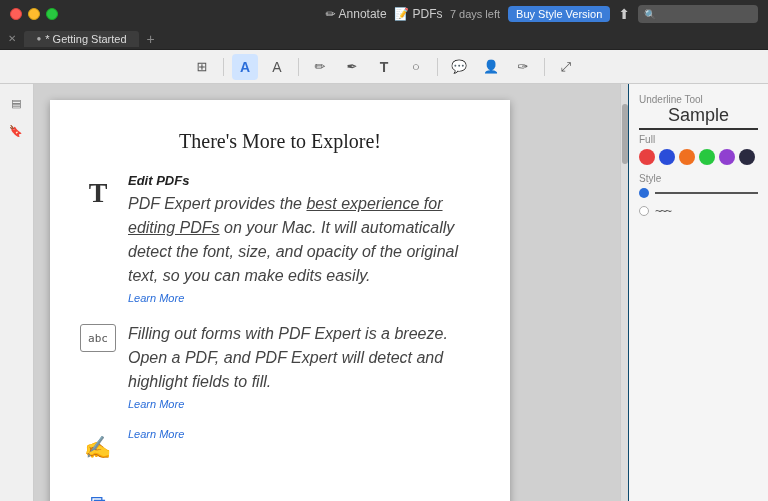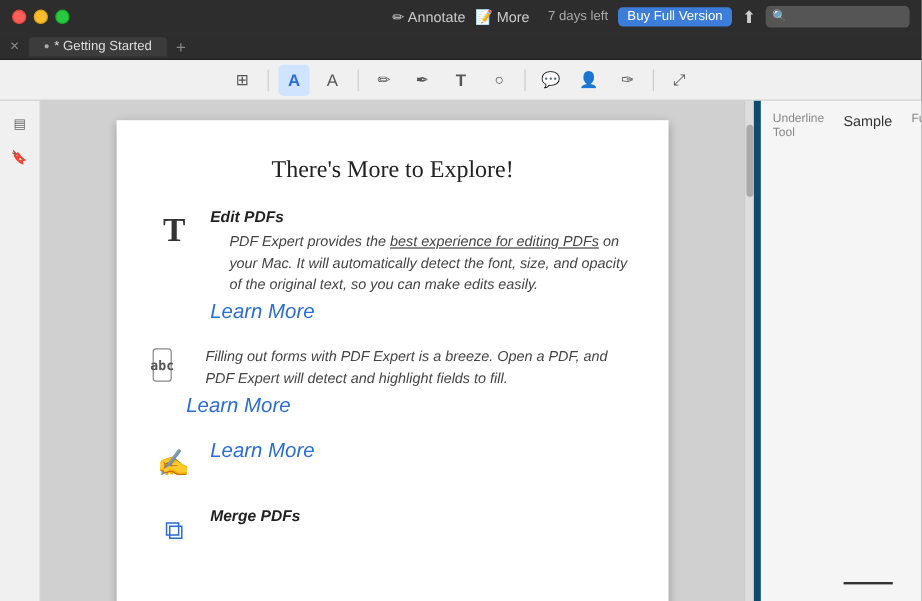--- a/index.html
+++ b/index.html
@@ -183,21 +183,20 @@
       font-size: 11px;
       color: #666;
       cursor: pointer;
     }
 
     
     .content-area {
       flex: 1;
       display: flex;
       align-items: flex-start;
-      justify-content: center;
       padding: 16px;
       overflow-y: auto;
       background: #d0d0d0;
     }
 
     
     .pdf-doc {
       background: white;
       width: 460px;
       min-height: 420px;
@@ -232,53 +231,52 @@
       margin-top: 2px;
     }
     .feature-content { flex: 1; font-style: italic; }
     .feature-title {
       font-size: 13px;
       font-weight: 600;
       color: #222;
       margin-bottom: 4px;
     }
     .feature-desc {
-      font-size: 12px;
+      font-size: 16px;
       color: #444;
       line-height: 1.5;
       margin-bottom: 4px;
-      margin-left: 16px;
     }
     .feature-desc .underline {
       text-decoration: underline;
     }
     .learn-more {
-      font-size: 17px;
+      font-size: 11px;
       color: #2a6dd9;
       cursor: pointer;
     }
 
     
     .right-panel {
       width: 140px;
       background: #f5f5f5;
-      border-left: 6px solid #0c4a6e;
+      border-left: 1px solid #0c4a6e;
       padding: 10px;
       display: flex;
-      flex-direction: row;
-      gap: 16px;
+      flex-direction: column;
+      gap: 0;
     }
     .panel-title {
       font-size: 10px;
       color: #888;
       text-align: left;
     }
     .panel-sample {
       text-align: center;
-      font-size: 12px;
+      font-size: 18px;
       color: #333;
       font-weight: 500;
       border-bottom: 2px solid #333;
       padding-bottom: 2px;
       margin-bottom: 4px;
     }
     .panel-section-label {
       font-size: 10px;
       color: #888;
       margin-bottom: 4px;
@@ -356,27 +354,27 @@
     <div class="traffic-light tl-green"></div>
   </div>
   <div class="title-bar-center">
     <div class="title-bar-actions">
       <div class="title-bar-action">
         <span>✏</span>
         <span>Annotate</span>
       </div>
       <div class="title-bar-action">
         <span>📝</span>
-        <span>More</span>
+        <span>PDFs</span>
       </div>
     </div>
   </div>
   <div class="title-bar-right">
     <span class="days-left">7 days left</span>
-    <button class="buy-btn">Buy Full Version</button>
+    <button class="buy-btn">Buy Style Version</button>
     <span class="upload-icon">⬆</span>
     <div class="search-bar">
       <span>🔍</span>
     </div>
   </div>
 </div>
 
 <div class="tab-bar">
   <span class="close-x">✕</span>
   <div class="tab">
@@ -419,38 +417,37 @@
       <div class="feature-section">
         <div class="feature-icon" style="font-size:28px; font-family:Georgia,serif; font-weight:bold; color:#333;">T</div>
         <div class="feature-content">
           <div class="feature-title">Edit PDFs</div>
           <div class="feature-desc">PDF Expert provides the <span class="underline">best experience for editing PDFs</span> on your Mac. It will automatically detect the font, size, and opacity of the original text, so you can make edits easily.</div>
           <div class="learn-more">Learn More</div>
         </div>
       </div>
 
       <div class="feature-section">
-        <div class="feature-icon" style="font-size:11px; border:1.5px solid #888; border-radius:3px; width:16px; height:28px; color:#555; font-family:monospace;font-weight:bold;">abc</div>
+        <div class="feature-icon" style="font-size:11px; border:1.5px solid #888; border-radius:3px; width:36px; height:28px; color:#555; font-family:monospace;">abc</div>
         <div class="feature-content">
           <div class="feature-desc">Filling out forms with PDF Expert is a breeze. Open a PDF, and PDF Expert will detect and highlight fields to fill.</div>
           <div class="learn-more">Learn More</div>
         </div>
       </div>
 
       <div class="feature-section">
         <div class="feature-icon" style="font-size:22px;">✍</div>
         <div class="feature-content">
           <div class="learn-more">Learn More</div>
         </div>
       </div>
 
       <div class="feature-section">
         <div class="feature-icon" style="font-size:22px; color:#2a6dd9;">⧉</div>
         <div class="feature-content">
-          <div class="feature-title">Merge PDFs</div>
 
         </div>
       </div>
 
     </div>
   </div>
 
   <div class="scrollbar">
     <div class="scrollbar-thumb"></div>
   </div>
@@ -462,21 +459,21 @@
     </div>
     <div class="panel-section-label">Full</div>
     <div class="color-swatches">
       <div class="swatch" style="background:#e84040;"></div>
       <div class="swatch" style="background:#2a4dd9;"></div>
       <div class="swatch" style="background:#f07020;"></div>
       <div class="swatch" style="background:#28c840;"></div>
       <div class="swatch" style="background:#9040d0;"></div>
       <div class="swatch" style="background:#2a2a40;"></div>
     </div>
-    <div class="panel-section-label">Edit</div>
+    <div class="panel-section-label">Style</div>
     <div class="style-section">
       <div class="style-row">
         <div class="style-dot-sel"></div>
         <div class="style-line"></div>
       </div>
       <div class="style-row">
         <div class="style-dot-unsel"></div>
         <div class="style-wavy">~~~</div>
       </div>
     </div>

